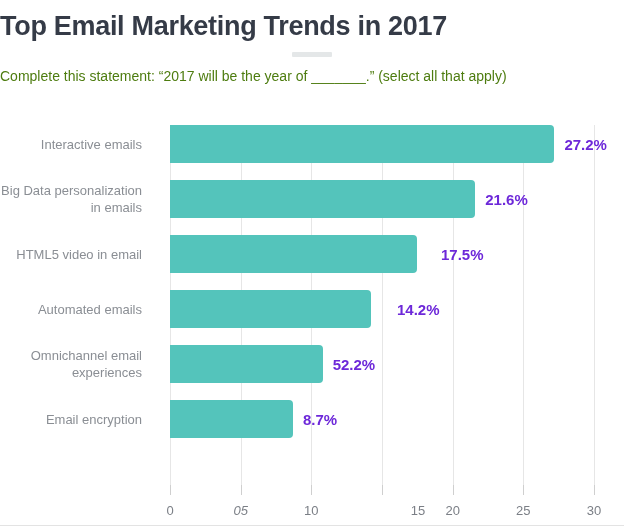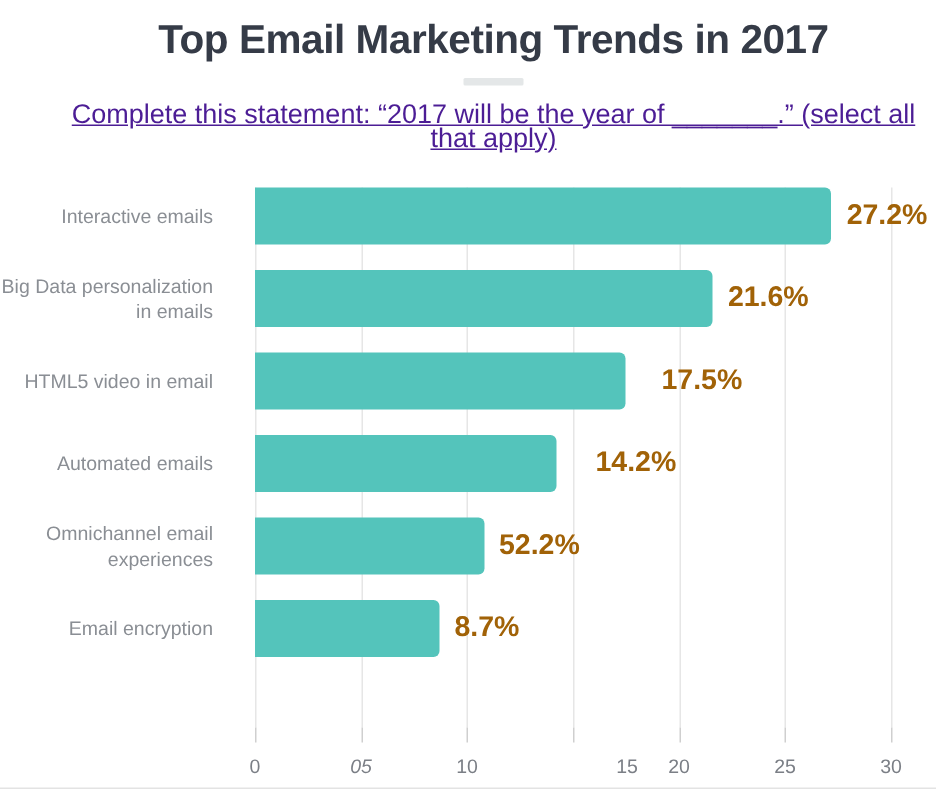--- a/index.html
+++ b/index.html
@@ -13,44 +13,41 @@
     font-family: "Liberation Sans", sans-serif;
     overflow: hidden;
     position: relative;
     border-bottom: 1px solid #e3e3e3;
     box-sizing: border-box;
   }
 
   
   .header {
     padding-top: 9px;
-    text-align: center;
-    padding-left: 34px;
   }
   .chart-title {
     font-size: 27px;
     font-weight: bold;
     color: #353b47;
     letter-spacing: -0.3px;
     line-height: 34px;
     margin: 0;
   }
   .title-divider {
     width: 40px;
     height: 5px;
     background: #e4e7e8;
     margin: 9px auto 0 auto;
     border-radius: 1px;
   }
   .chart-subtitle {
-    font-size: 18px;
-    color: #4c1d95;
+    font-size: 14px;
+    color: #4d7c0f;
     margin: 11px 0 0 0;
     line-height: 16px;
-    text-decoration: underline;
   }
 
   
   .chart-area {
     position: absolute;
     left: 0;
     top: 112px;
     width: 624px;
     height: 414px;
   }
@@ -122,23 +119,23 @@
     top: 0;
     height: 38px;
     background: #54c4bb;
     border-top-right-radius: 4px;
     border-bottom-right-radius: 4px;
   }
   .bar-value {
     position: absolute;
     top: 50%;
     transform: translateY(-50%);
-    font-size: 19px;
+    font-size: 15px;
     font-weight: bold;
-    color: #a16207;
+    color: #6d28d9;
     white-space: nowrap;
   }
 </style>
 </head>
 <body>
 
 <div class="header">
   <div class="chart-title">Top Email Marketing Trends in 2017</div>
   <div class="title-divider"></div>
   <div class="chart-subtitle">Complete this statement: “2017 will be the year of _______.” (select all that apply)</div>

